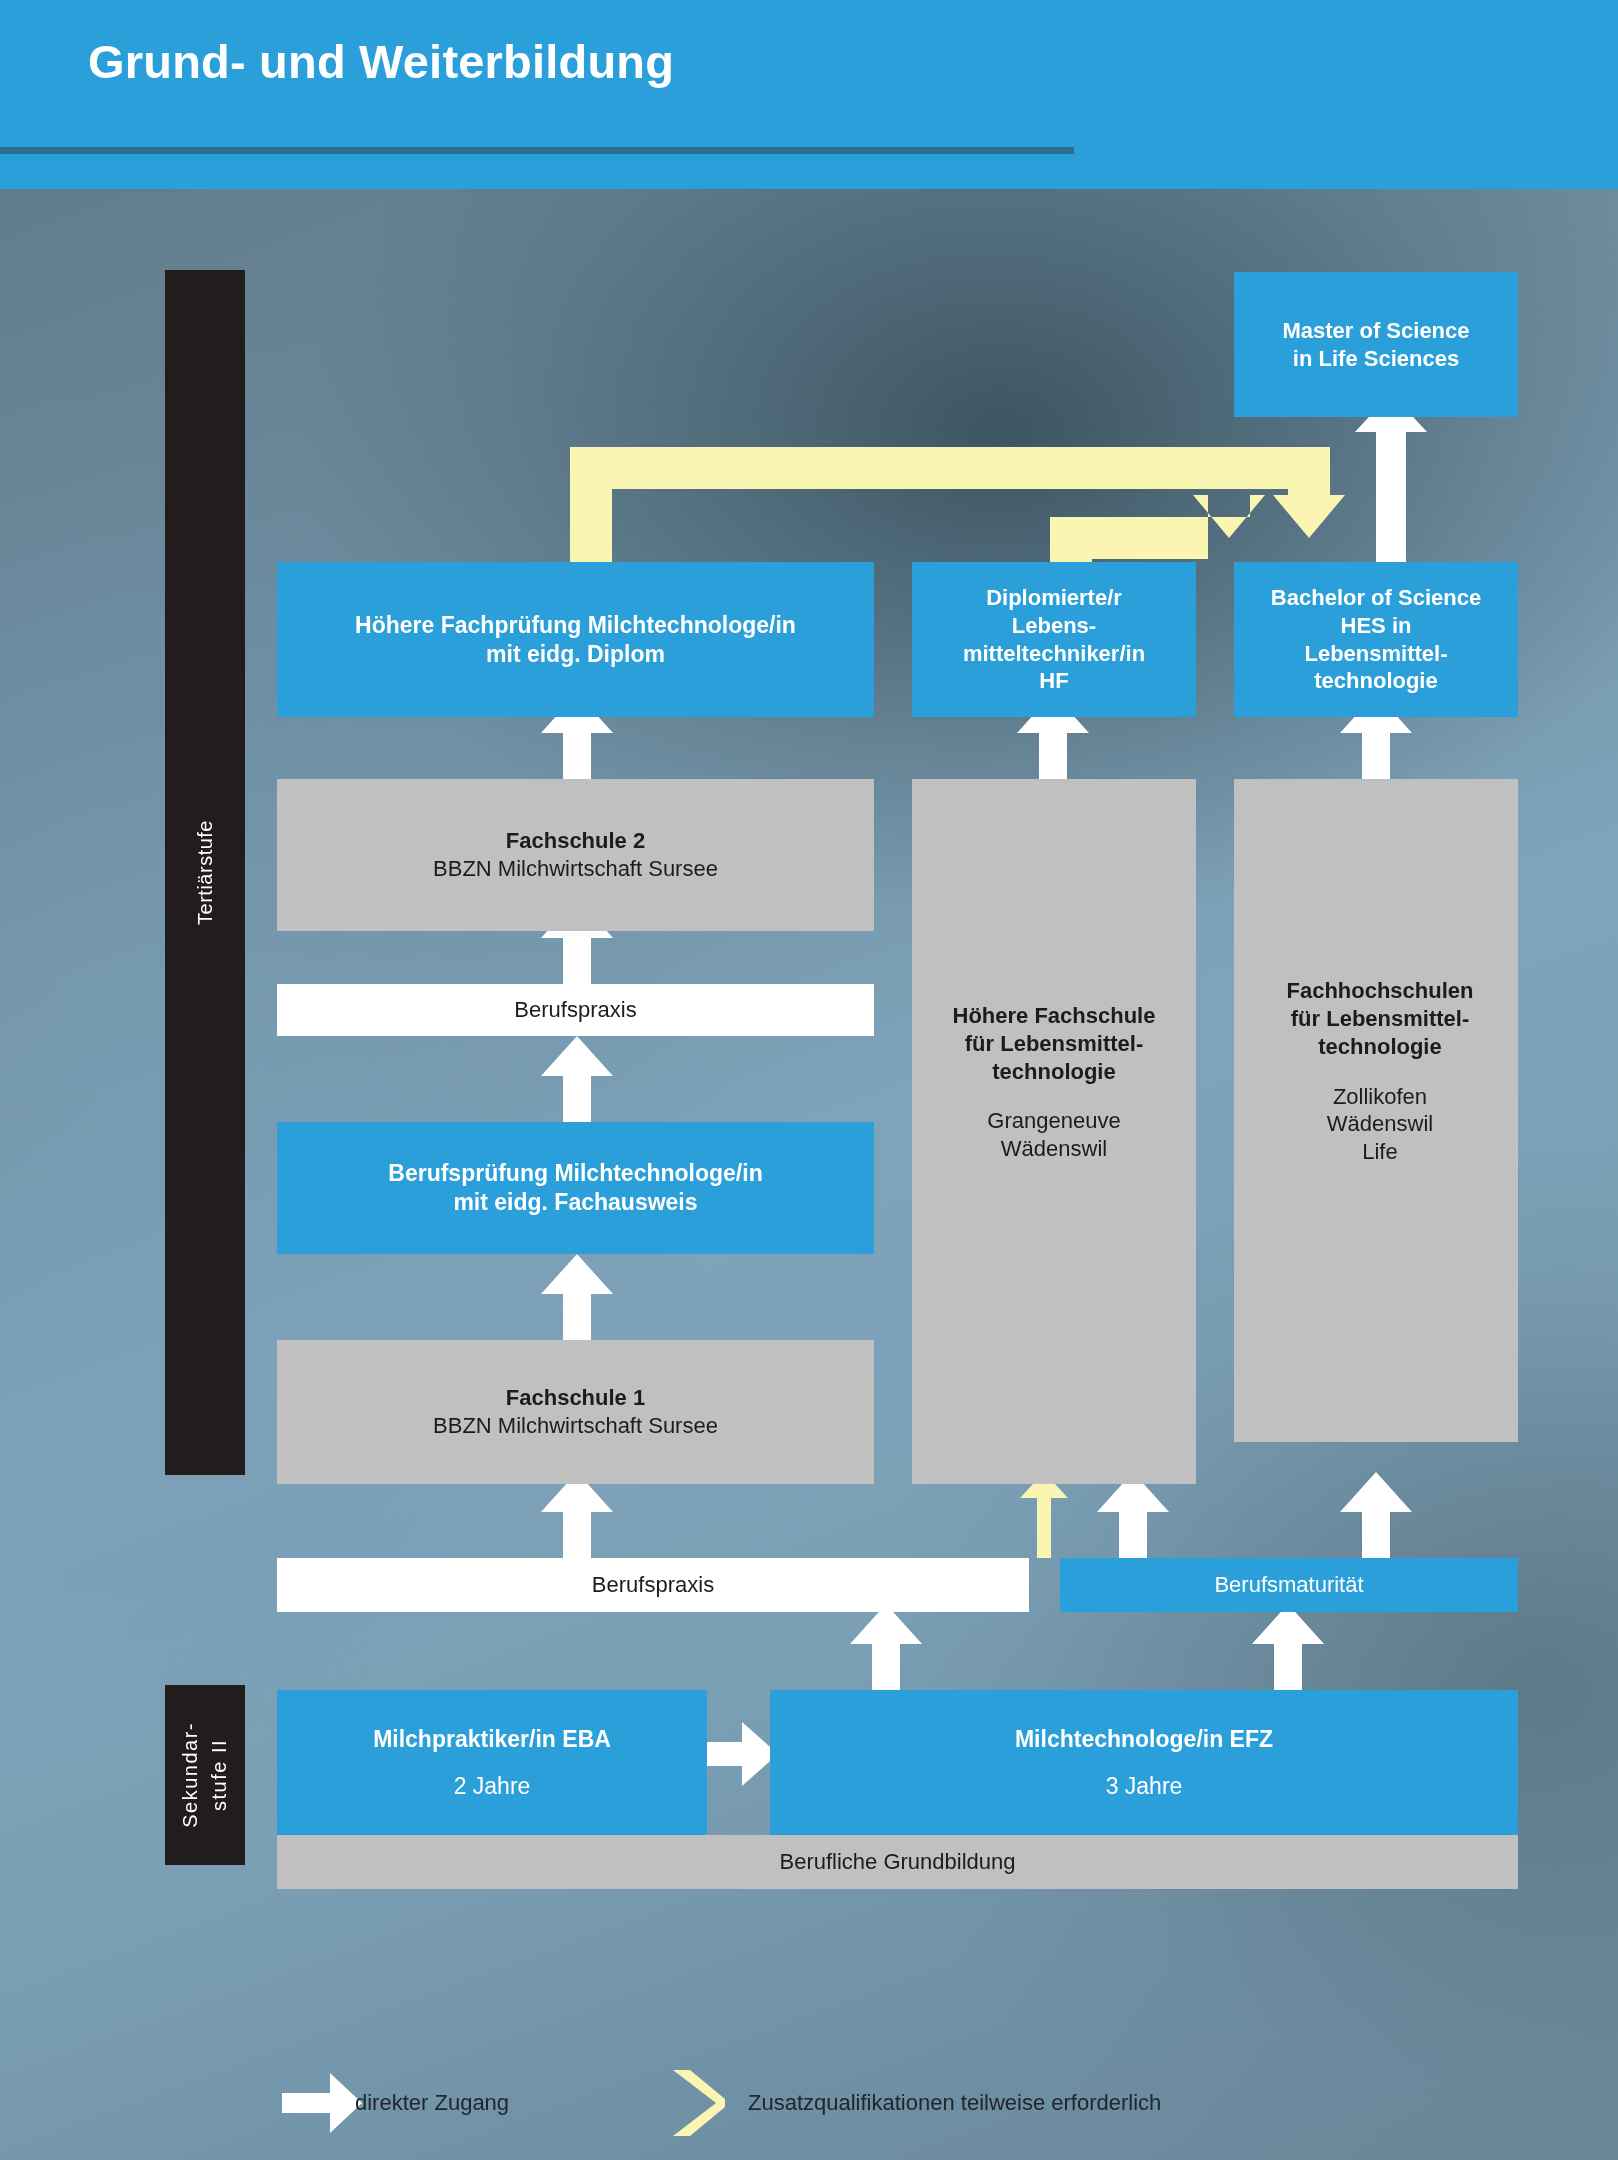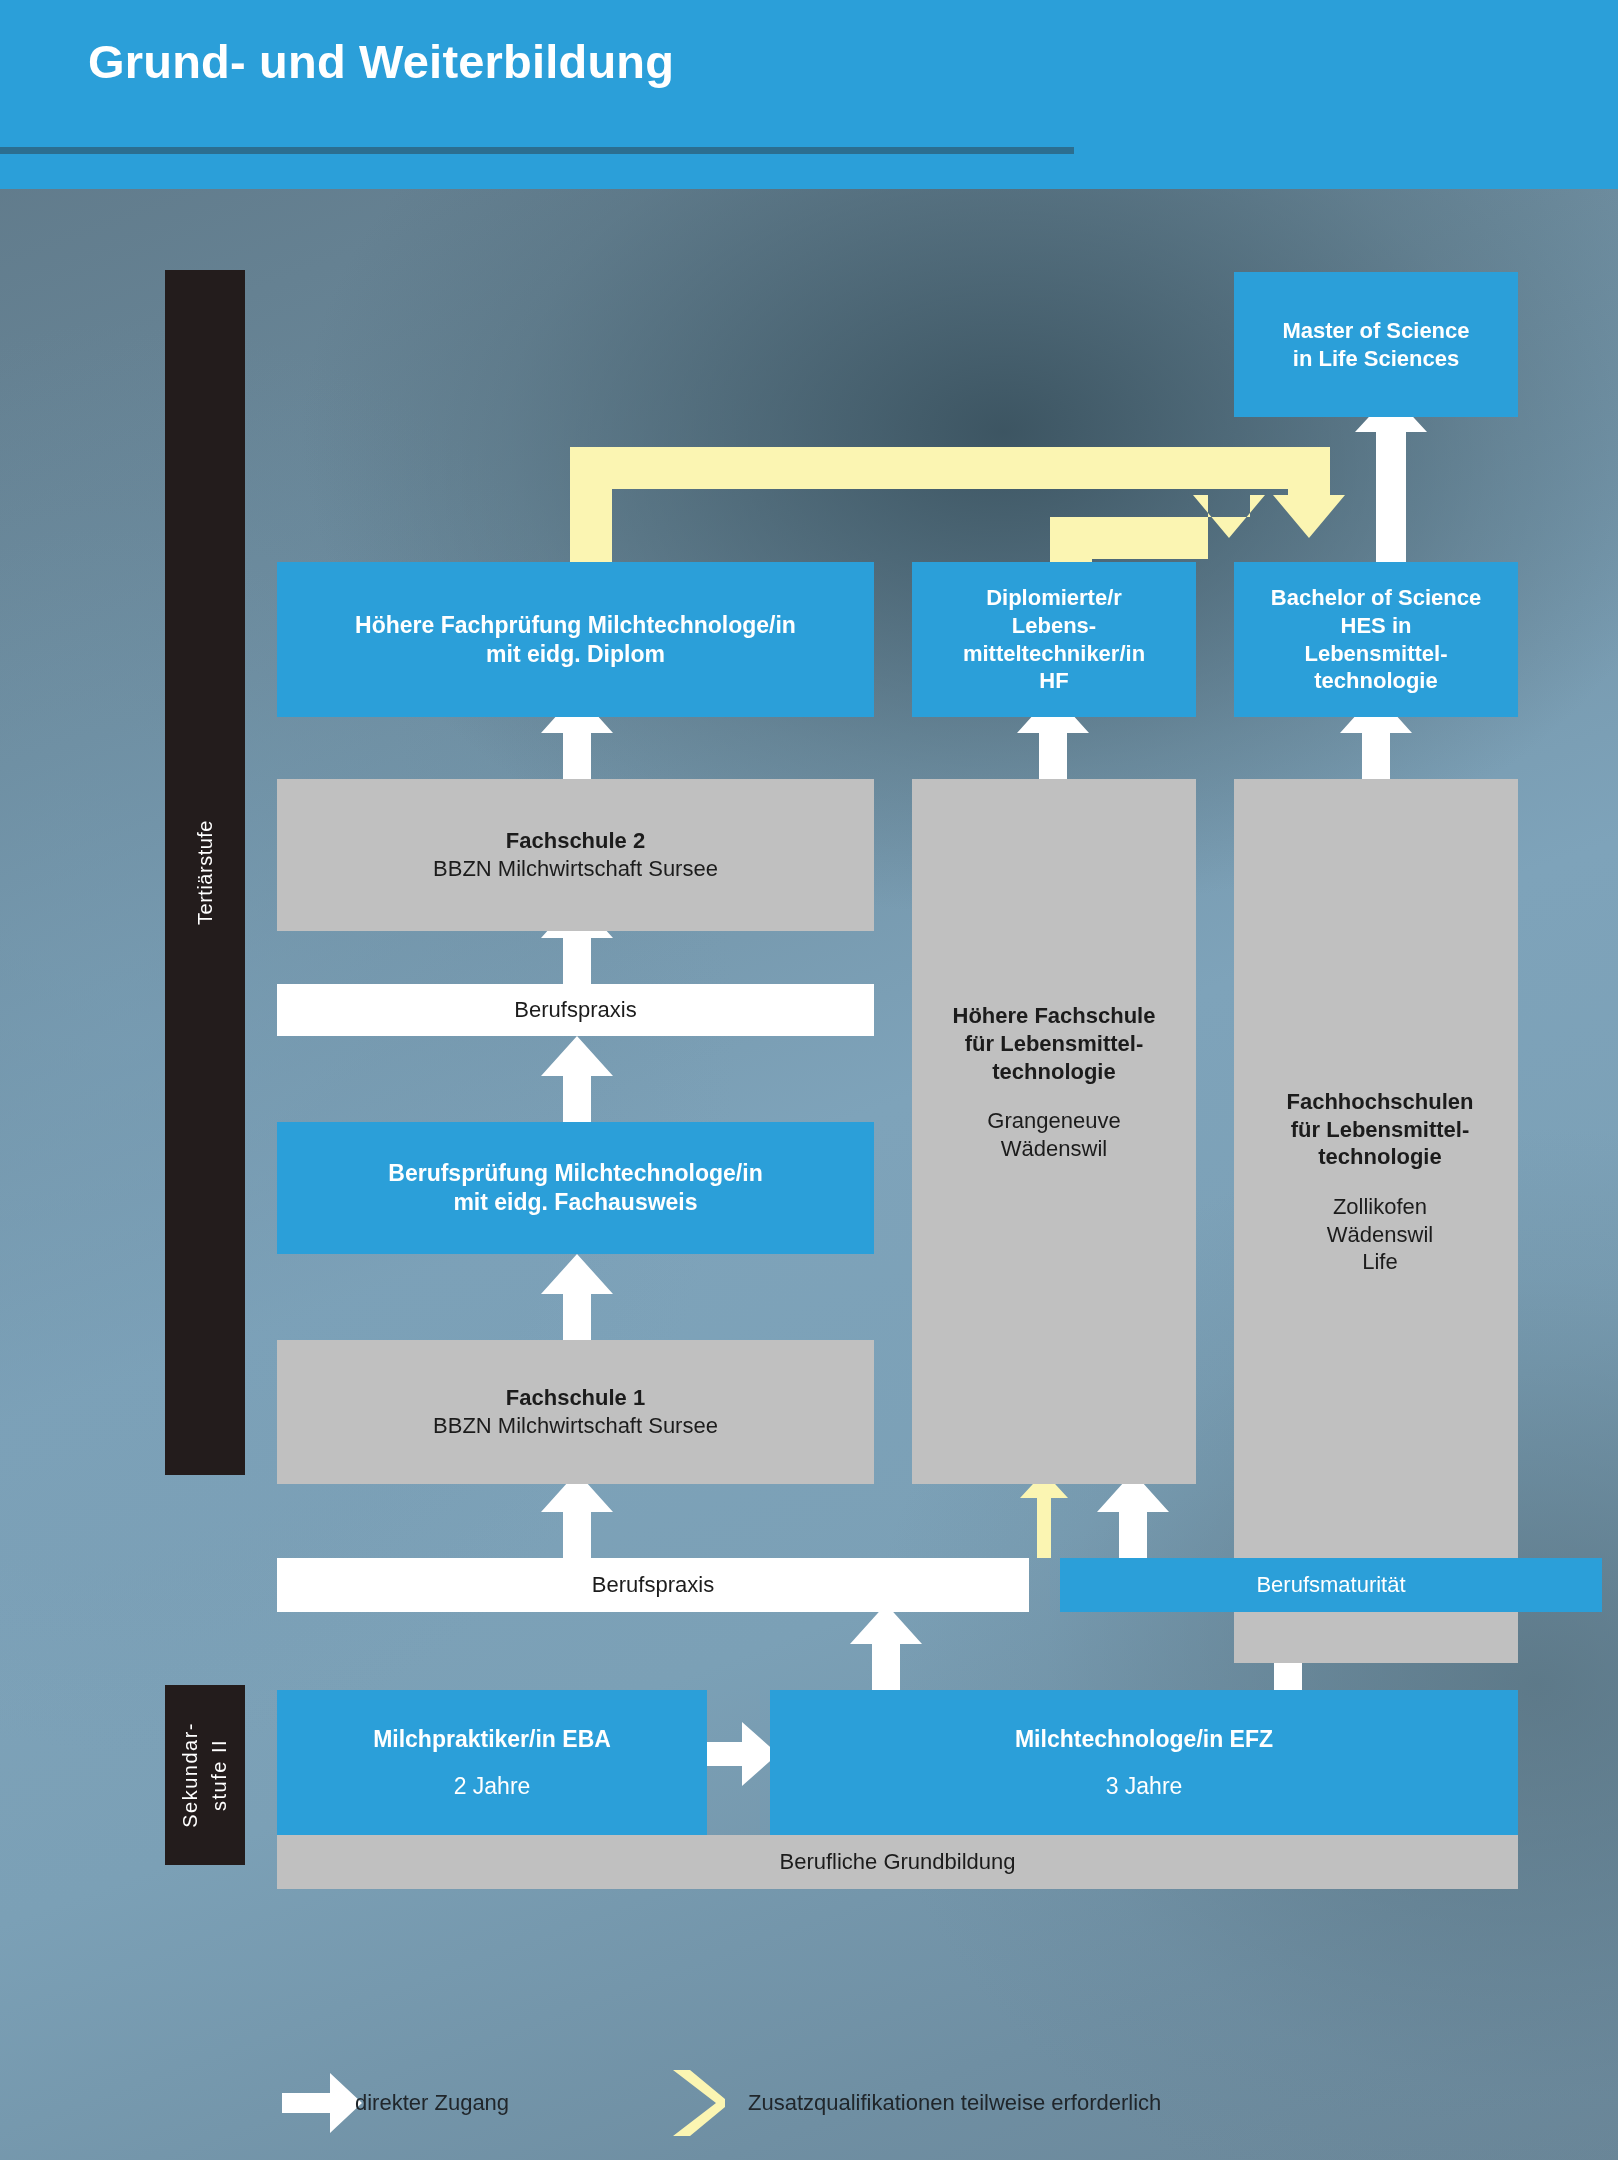--- a/index.html
+++ b/index.html
@@ -212,21 +212,21 @@
 
   <div class="box grey" style="left:912px; top:779px; width:284px; height:705px; font-size:22px; padding-bottom:98px;">
     <span class="bold">Höhere Fachschule</span>
     <span class="bold">für Lebensmittel-</span>
     <span class="bold">technologie</span>
     <span style="height:22px;"></span>
     <span class="normal">Grangeneuve</span>
     <span class="normal">Wädenswil</span>
   </div>
 
-  <div class="box grey" style="left:1234px; top:779px; width:284px; height:884px; font-size:22px; padding-bottom:78px;padding-left:8px;">
+  <div class="box grey" style="left:1234px; top:779px; width:284px; height:663px; font-size:22px; padding-bottom:78px;padding-left:8px;">
     <span class="bold">Fachhochschulen</span>
     <span class="bold">für Lebensmittel-</span>
     <span class="bold">technologie</span>
     <span style="height:22px;"></span>
     <span class="normal">Zollikofen</span>
     <span class="normal">Wädenswil</span>
     <span class="normal">Life</span>
   </div>
 
   <div class="box white normal" style="left:277px; top:984px; width:597px; height:52px; font-size:22px;">
@@ -240,21 +240,21 @@
 
   <div class="box grey" style="left:277px; top:1340px; width:597px; height:144px; font-size:22px;">
     <span class="bold">Fachschule 1</span>
     <span class="normal">BBZN Milchwirtschaft Sursee</span>
   </div>
 
   <div class="box white normal" style="left:277px; top:1558px; width:752px; height:54px; font-size:22px;">
     <span>Berufspraxis</span>
   </div>
 
-  <div class="box blue normal" style="left:1060px; top:1558px; width:542px; height:54px; font-size:22px;">
+  <div class="box blue normal" style="left:1060px; top:1558px; width:458px; height:54px; font-size:22px;">
     <span>Berufsmaturität</span>
   </div>
 
   <div class="box blue" style="left:277px; top:1690px; width:430px; height:145px; font-size:23px; gap:18px;">
     <span class="bold">Milchpraktiker/in EBA</span>
     <span class="normal">2 Jahre</span>
   </div>
 
   <div class="box blue" style="left:770px; top:1690px; width:748px; height:145px; font-size:23px; gap:18px;">
     <span class="bold">Milchtechnologe/in EFZ</span>

